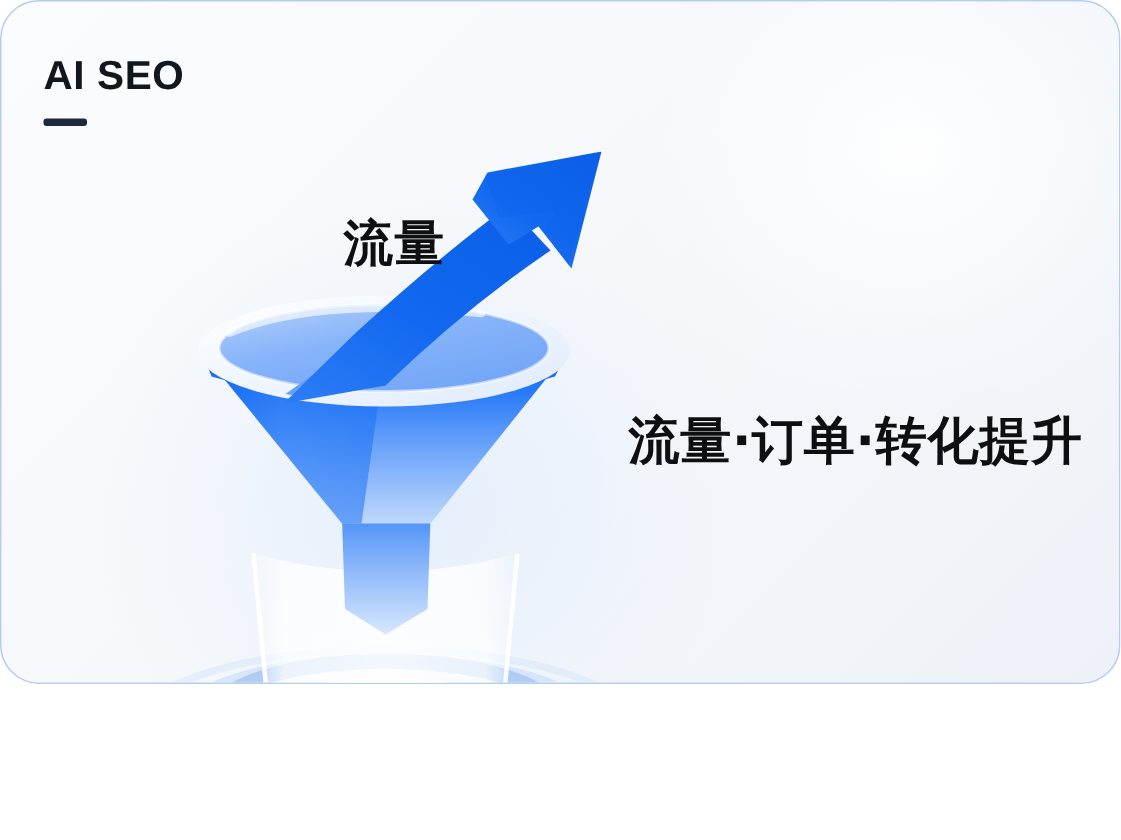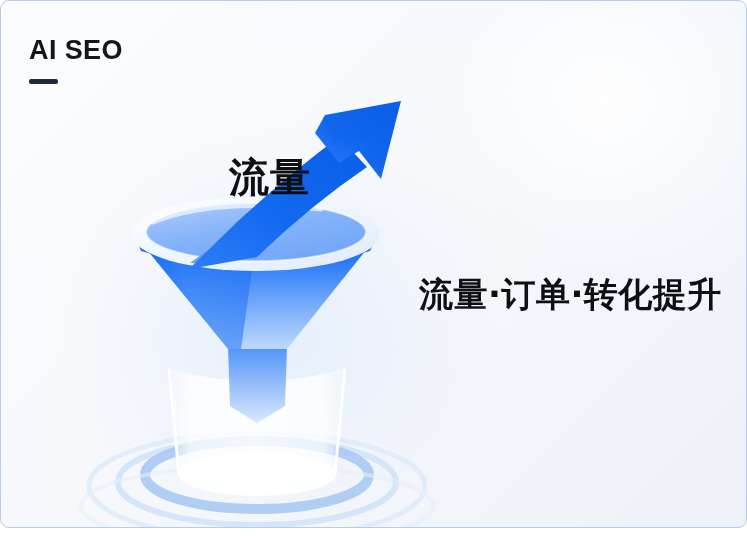--- a/index.html
+++ b/index.html
@@ -7,25 +7,25 @@
     padding: 0;
     background: #ffffff;
   }
   body {
     font-family: "Liberation Sans", "DejaVu Sans", sans-serif;
   }
 
   #stage {
     position: relative;
     width: 747px;
-    height: 528px;
+    height: 456px;
     overflow: hidden;
     background: linear-gradient(135deg, #fbfcfe 0%, #f6f8fb 45%, #eef2f8 100%);
     border: 1px solid #b5cdec;
-    border-radius: 9px;
+    border-radius: 26px;
     box-sizing: border-box;
     text-align: right;
   }
 
   
   .bg-glow {
     position: absolute;
     left: 60px;
     top: 130px;
     width: 430px;
@@ -69,22 +69,22 @@
   .cn-label {
     position: absolute;
     font-family: "DejaVu Sans", "Liberation Sans", sans-serif;
     font-weight: bold;
     color: #0d0f12;
     white-space: nowrap;
     line-height: 1;
   }
   #label-traffic {
     left: 228px;
-    top: 156px;
-    font-size: 40px;
+    top: 144px;
+    font-size: 33px;
     letter-spacing: 1px;
   }
   #label-conversion {
     left: 226px;
     top: 432px;
     font-size: 31px;
     letter-spacing: 1px;
     z-index: 14;
   }
   #headline {

